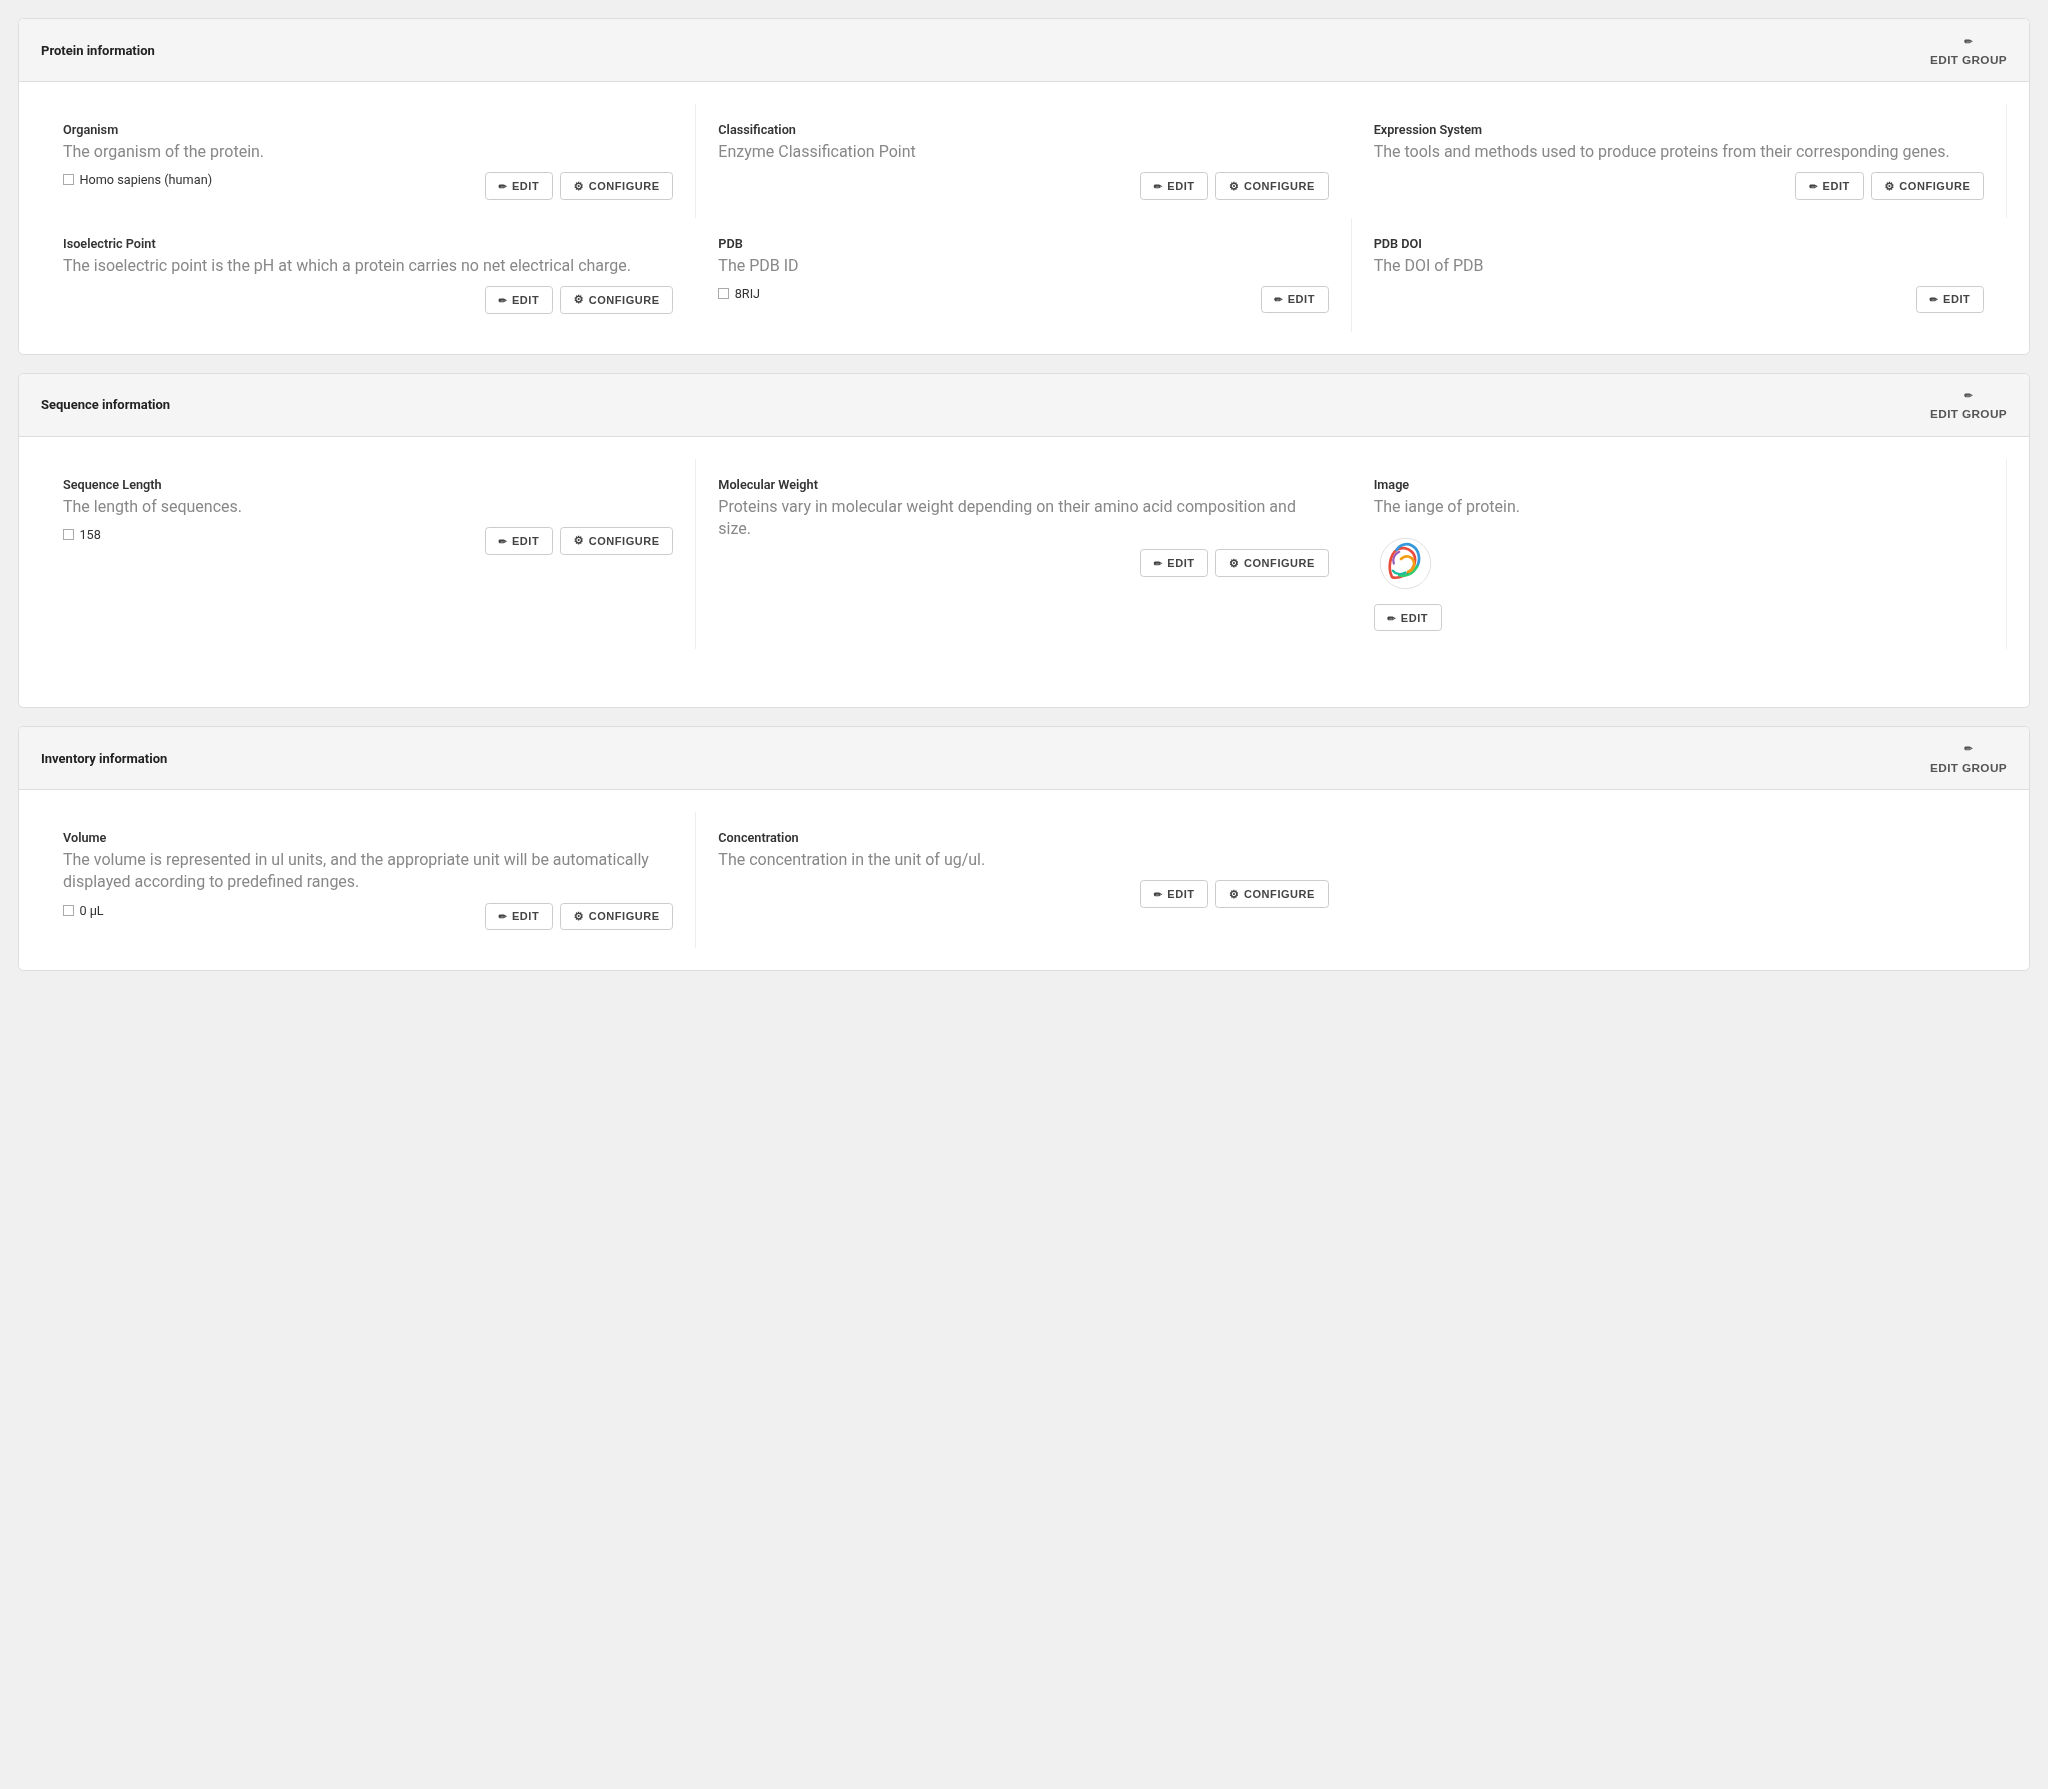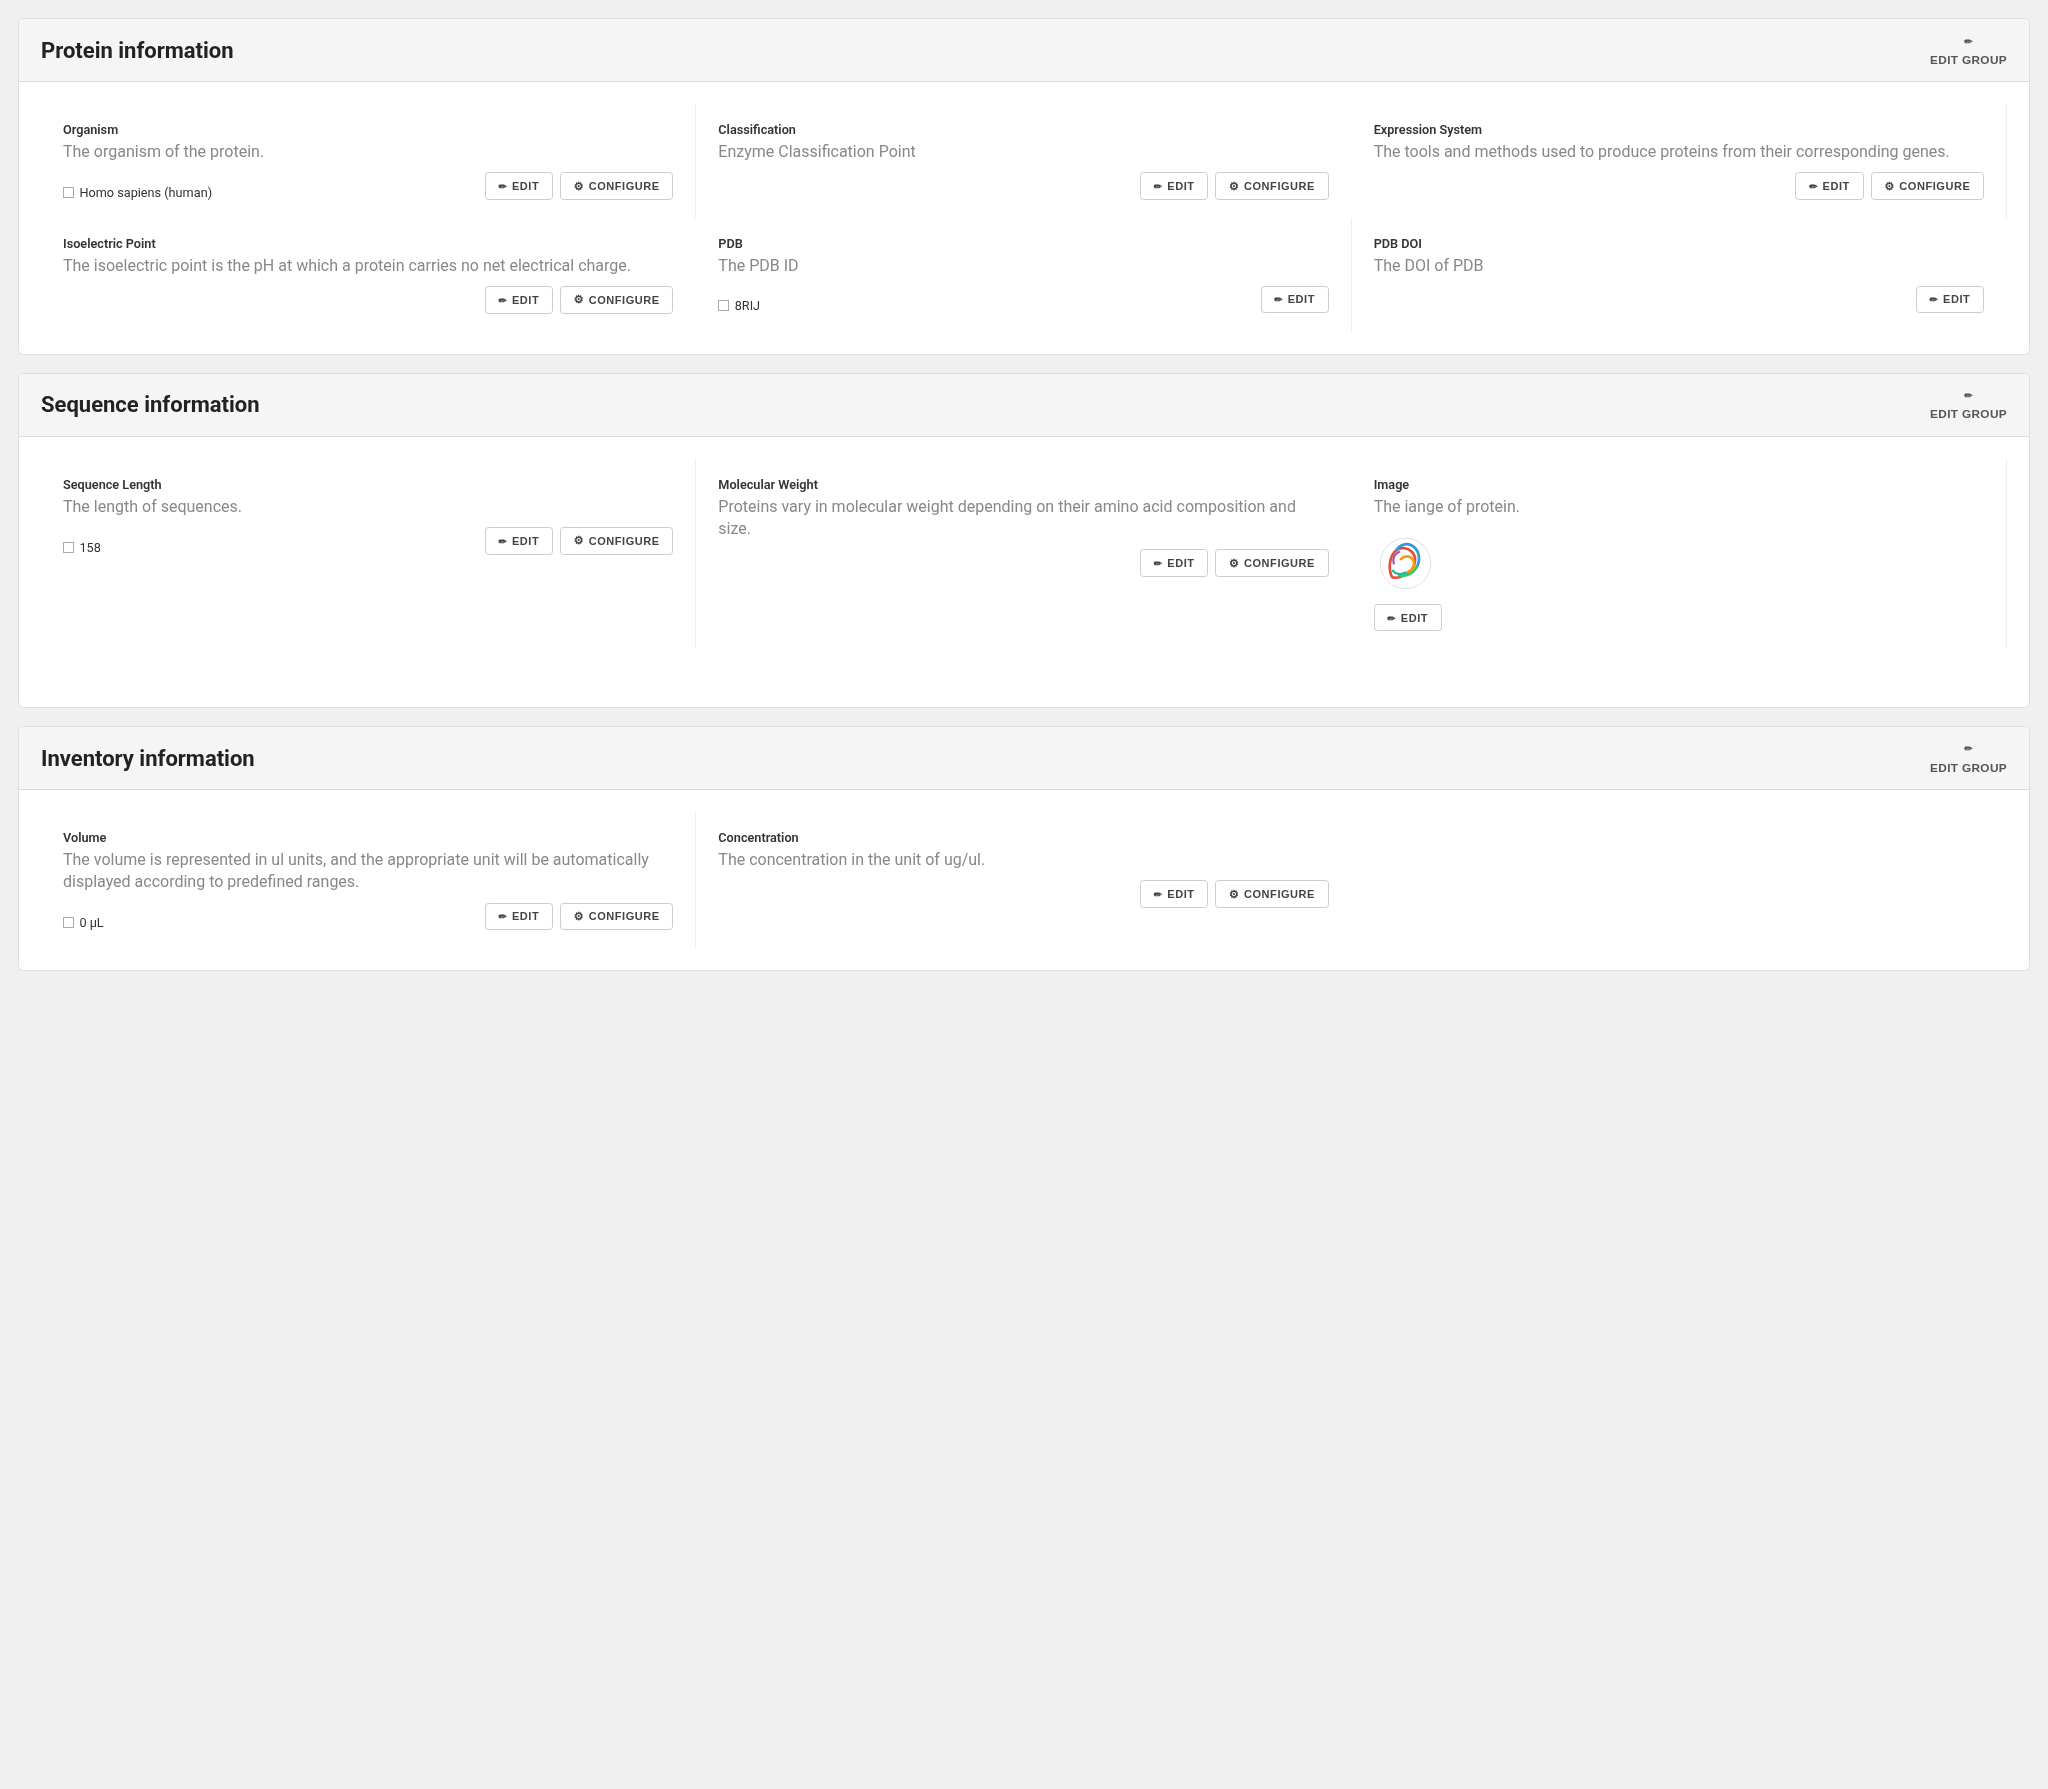--- a/index.html
+++ b/index.html
@@ -18,21 +18,21 @@
     }
     .section-header {
       background: #f5f5f5;
       border-bottom: 0.9px solid #ddd;
       padding: 14.5px 22px;
       display: flex;
       align-items: center;
       justify-content: space-between;
     }
     .section-title {
-      font-size: 22px;
+      font-size: 13px;
       font-weight: 700;
       color: #222;
     }
     .edit-group-btn {
       display: flex;
       align-items: center;
       gap: 5.4px;
       background: none;
       border: none;
       cursor: pointer;
@@ -62,21 +62,21 @@
       margin-bottom: 3.6px;
     }
     .field-description {
       font-size: 16px;
       color: #888;
       margin-bottom: 9px;
       line-height: 1.4;
     }
     .field-value-row {
       display: flex;
-      align-items: flex-end;
+      align-items: flex-start;
       justify-content: space-between;
       flex-wrap: wrap;
       gap: 9px;
     }
     .field-value {
       display: flex;
       align-items: center;
       gap: 5.4px;
       font-size: 12.7px;
       color: #333;

